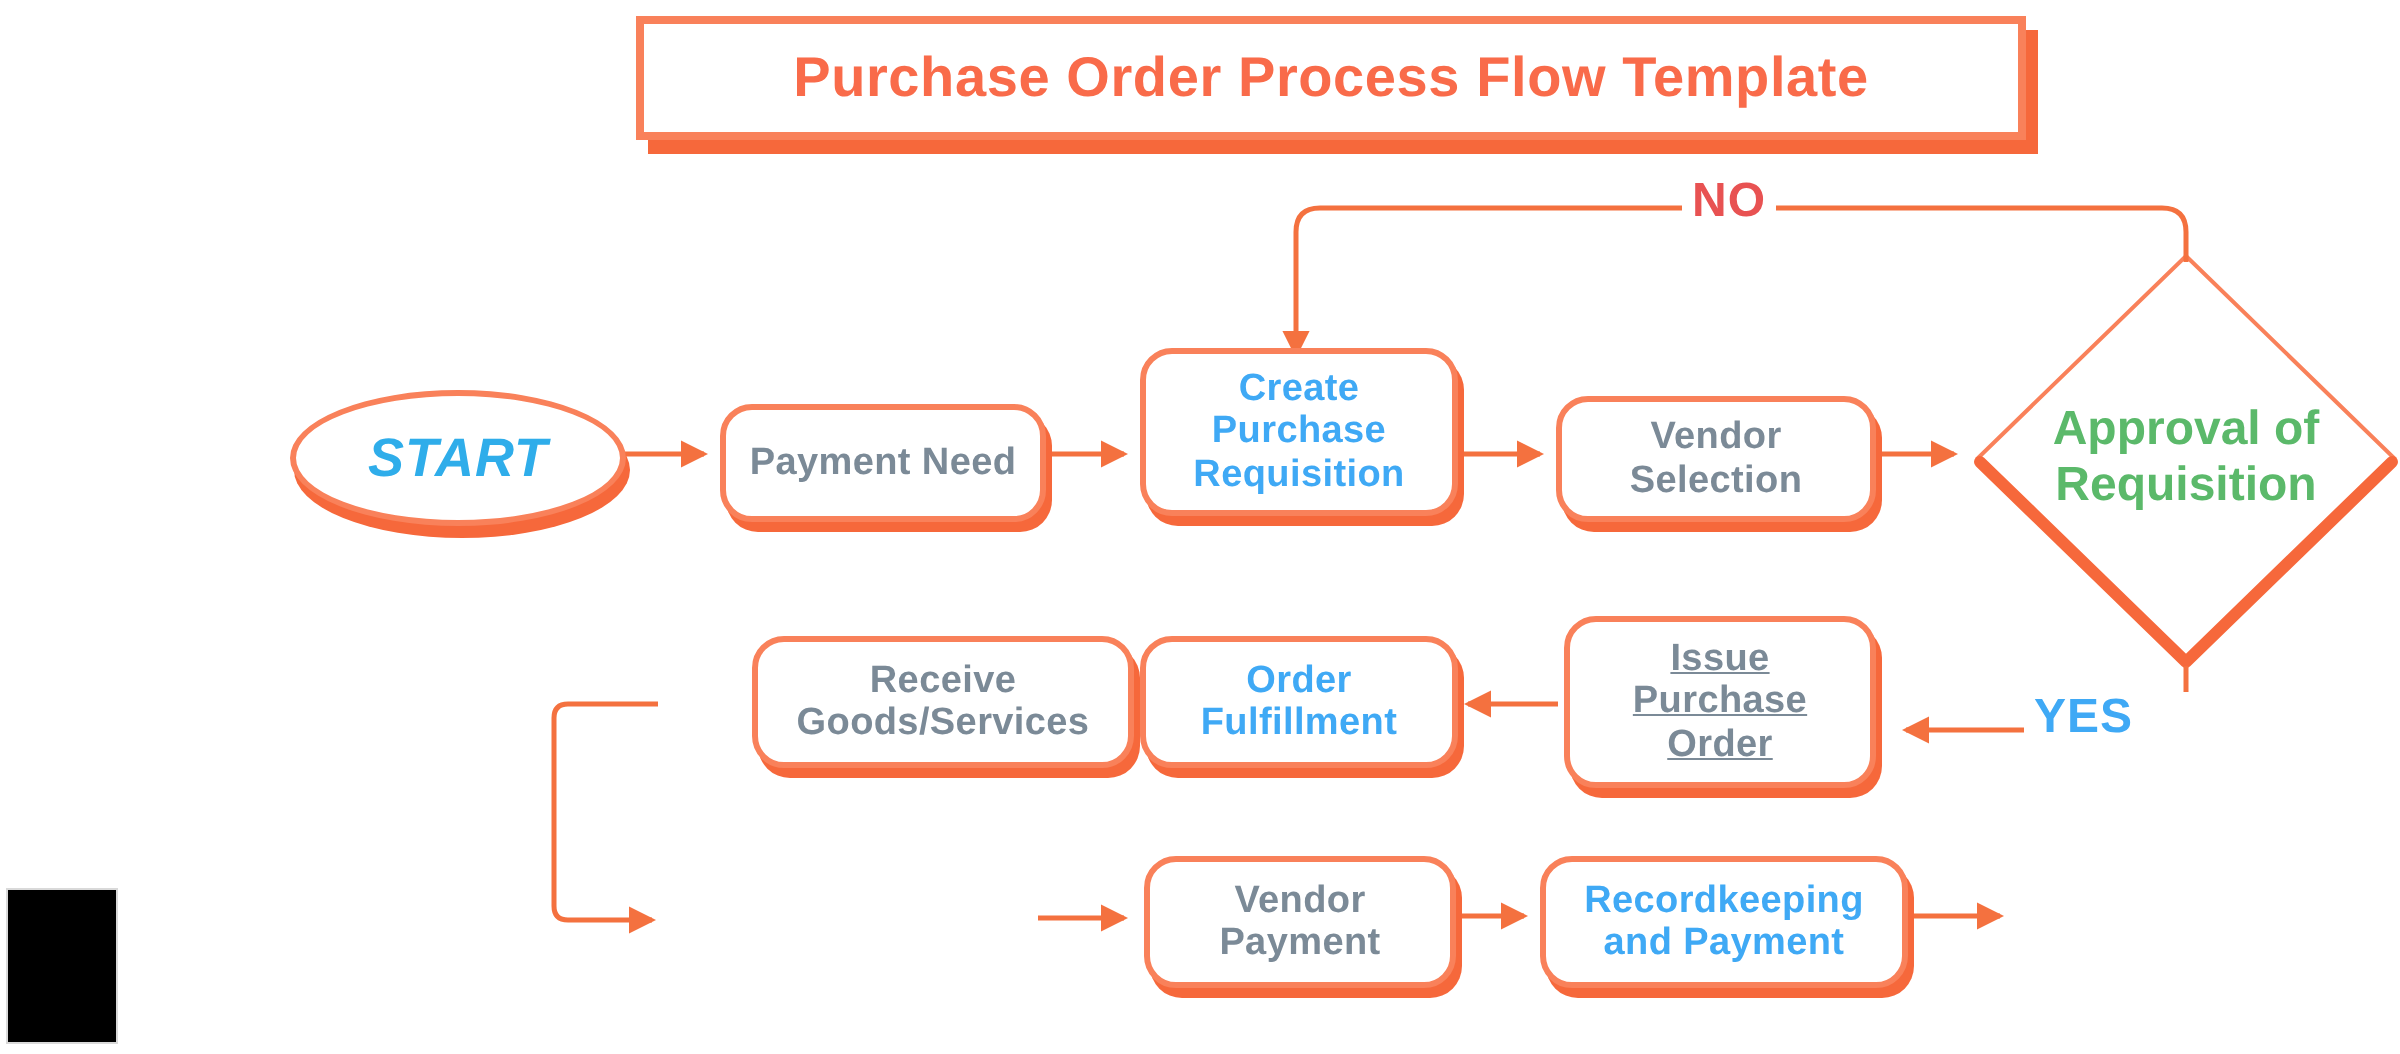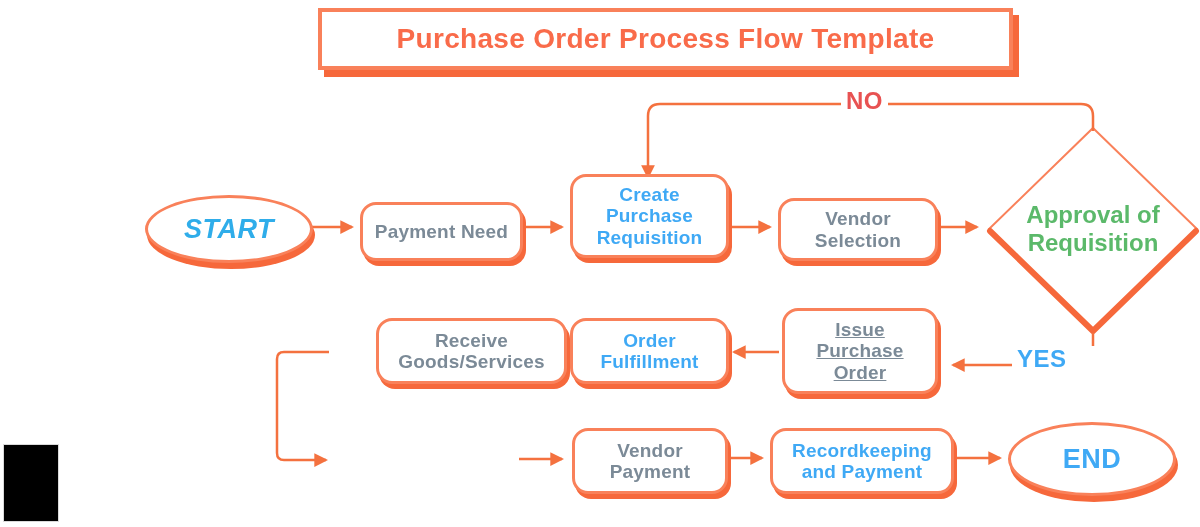--- a/index.html
+++ b/index.html
@@ -108,21 +108,20 @@
   <div id="n-receive" class="node text-gray">Receive
 Goods/Services</div>
 
 
   <div id="n-vendor-payment" class="node text-gray">Vendor
 Payment</div>
 
   <div id="n-recordkeeping" class="node text-blue">Recordkeeping
 and Payment</div>
 
-  <div id="n-end" class="node ellipse text-blue">END</div>
 
   <div id="no-label" class="edge-label">NO</div>
 
   <div id="yes-label" class="edge-label">YES</div>
 
   <div class="black-rect"></div>
 
 </div>
 
 </body></html>

